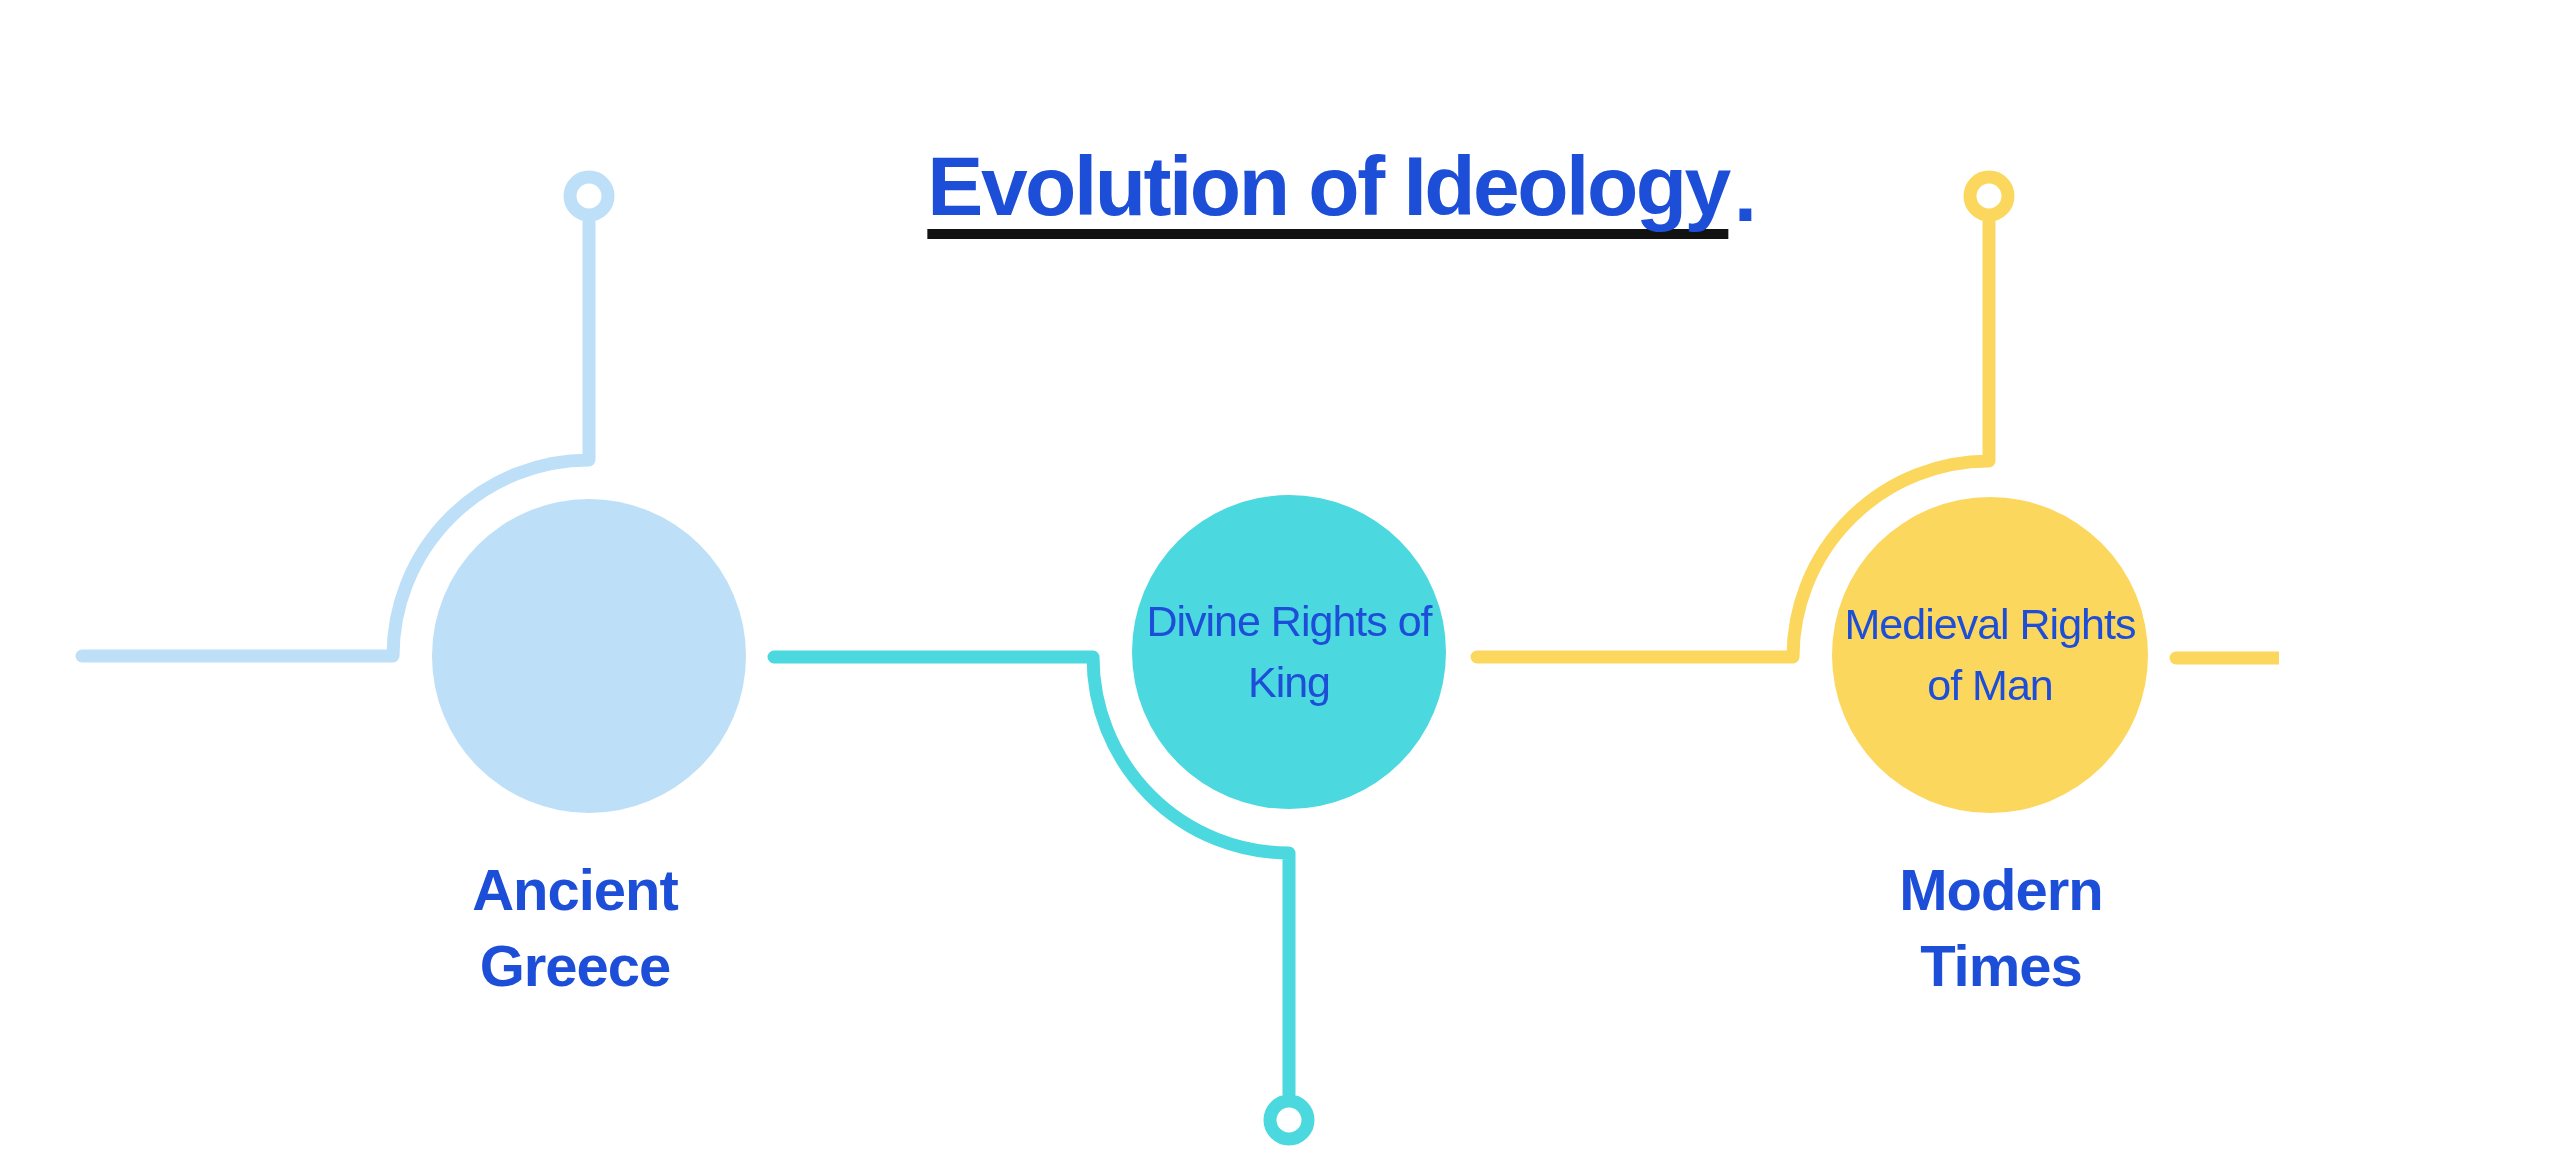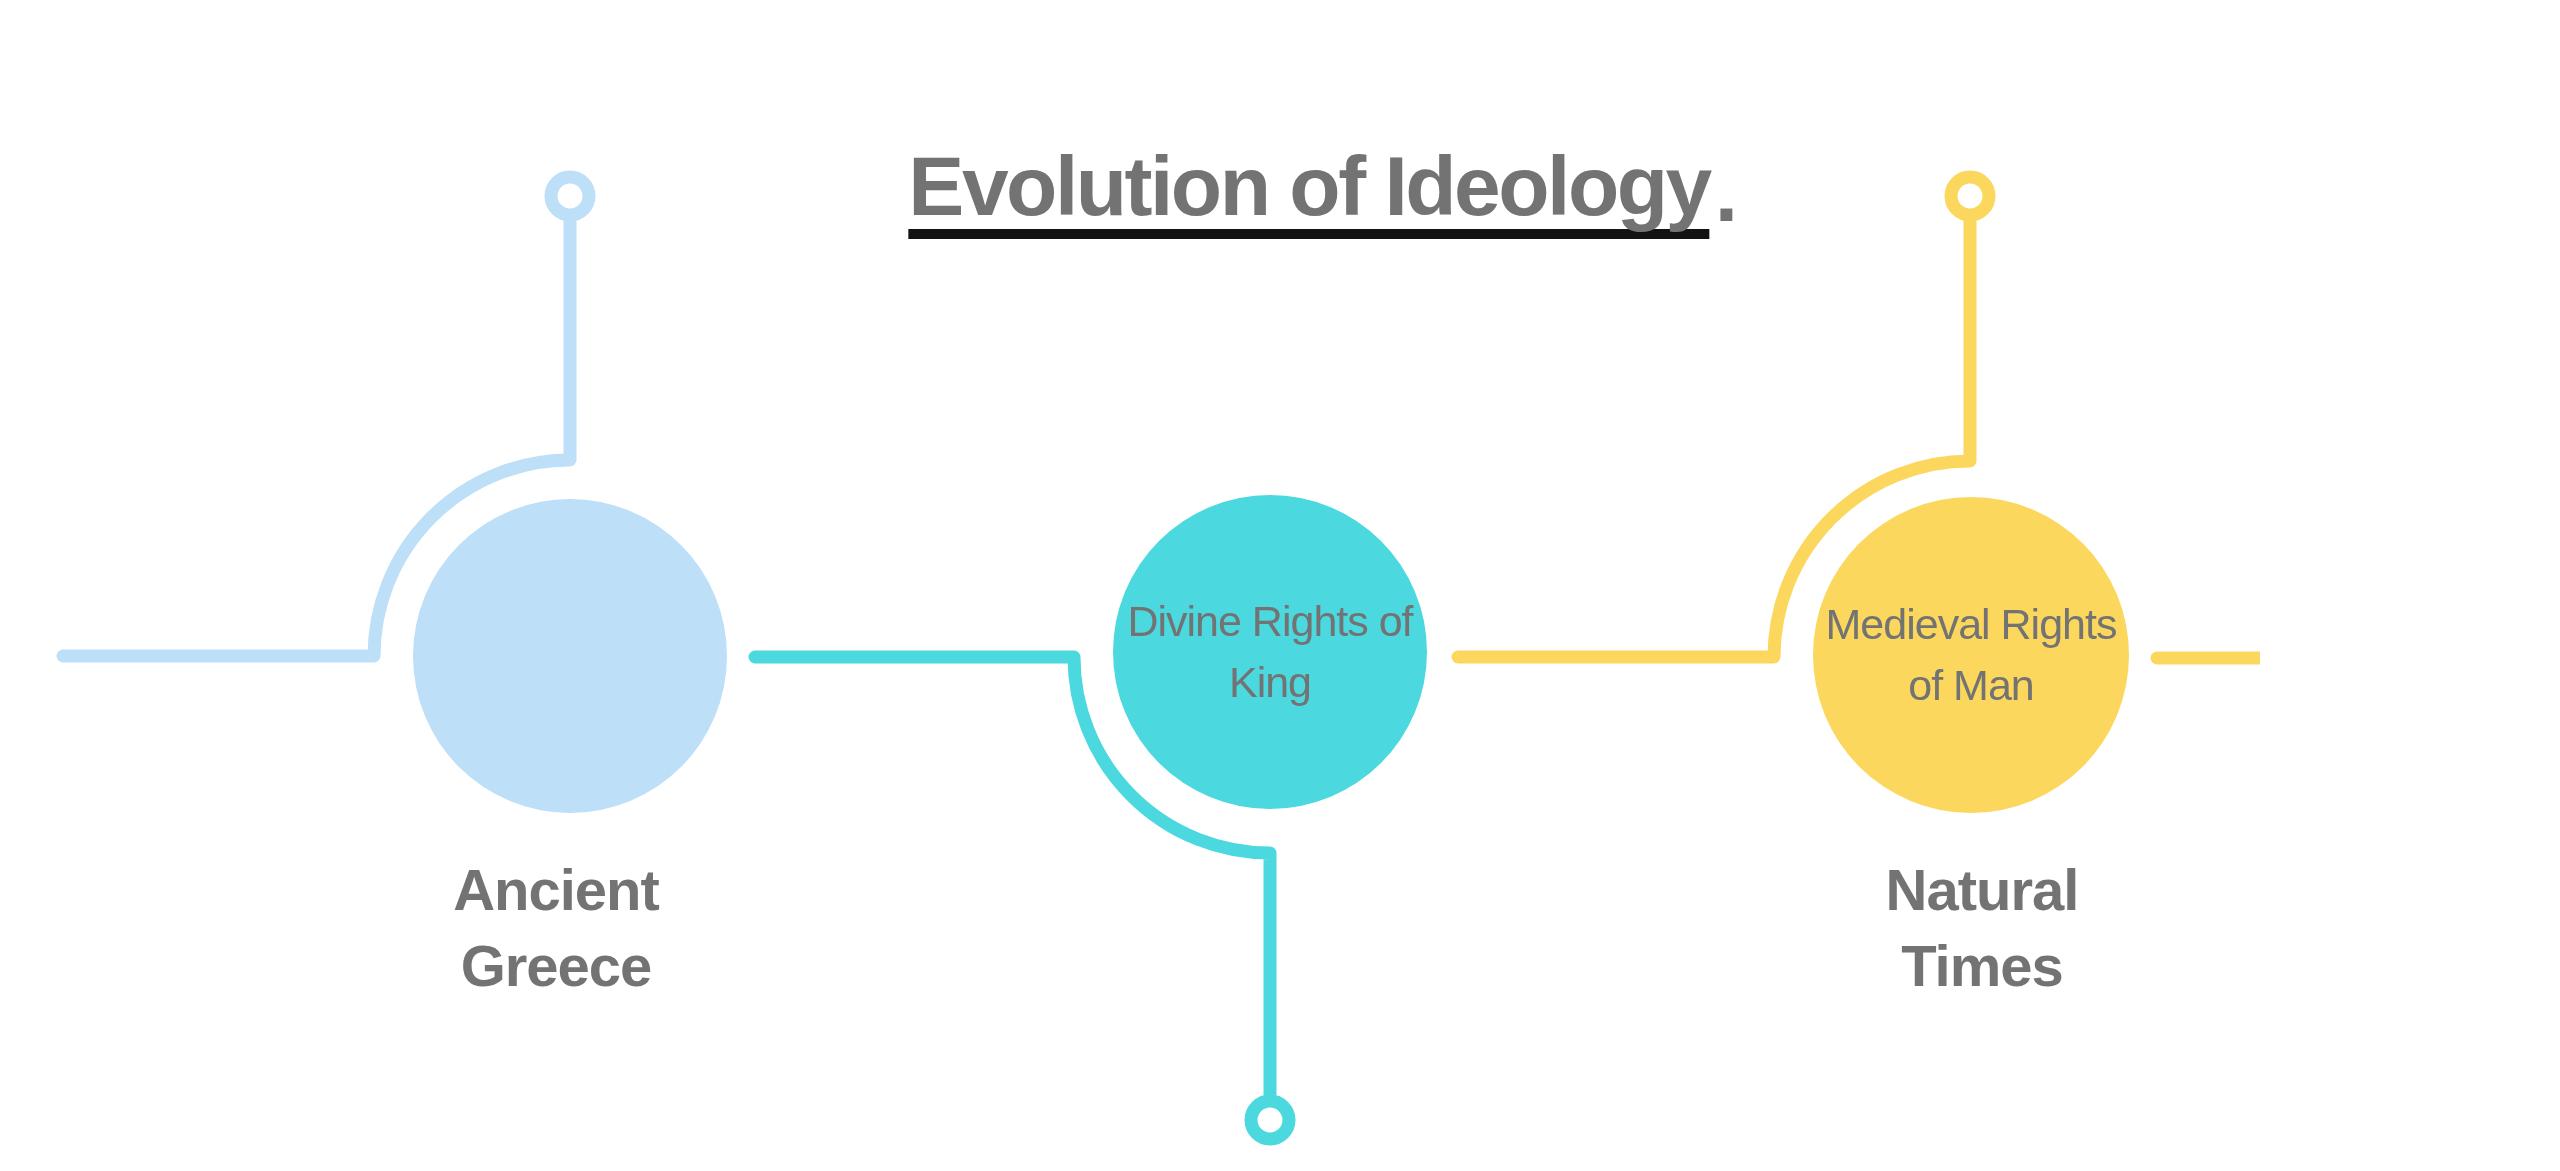--- a/index.html
+++ b/index.html
@@ -3,21 +3,22 @@
 <meta charset="utf-8">
 <style>
   html, body { margin: 0; padding: 0; background: #ffffff; }
   .canvas {
     position: relative;
     width: 2260px;
     height: 1171px;
     background: #ffffff;
     overflow: hidden;
     font-family: "Liberation Sans", sans-serif;
-    color: #737373;
+    color: #1d4ed8;
+    margin-left: 19px;
   }
   svg.connectors {
     position: absolute;
     left: 0; top: 0;
     width: 2560px; height: 1171px;
   }
   .title-wrap {
     position: absolute;
     left: 1322px;
     top: 144px;
@@ -90,15 +91,15 @@
   </svg>
 
   <div class="title-wrap">
     <span class="title-text">Evolution of Ideology</span><span class="title-dot">.</span>
   </div>
 
   <div class="node-label node-label-divine">Divine Rights of King</div>
   <div class="node-label node-label-natural">Medieval Rights of Man</div>
 
   <div class="era-label era-label-ancient">Ancient Greece</div>
-  <div class="era-label era-label-modern">Natural Times</div>
+  <div class="era-label era-label-modern">Modern Times</div>
 
 </div>
 
 </body></html>

